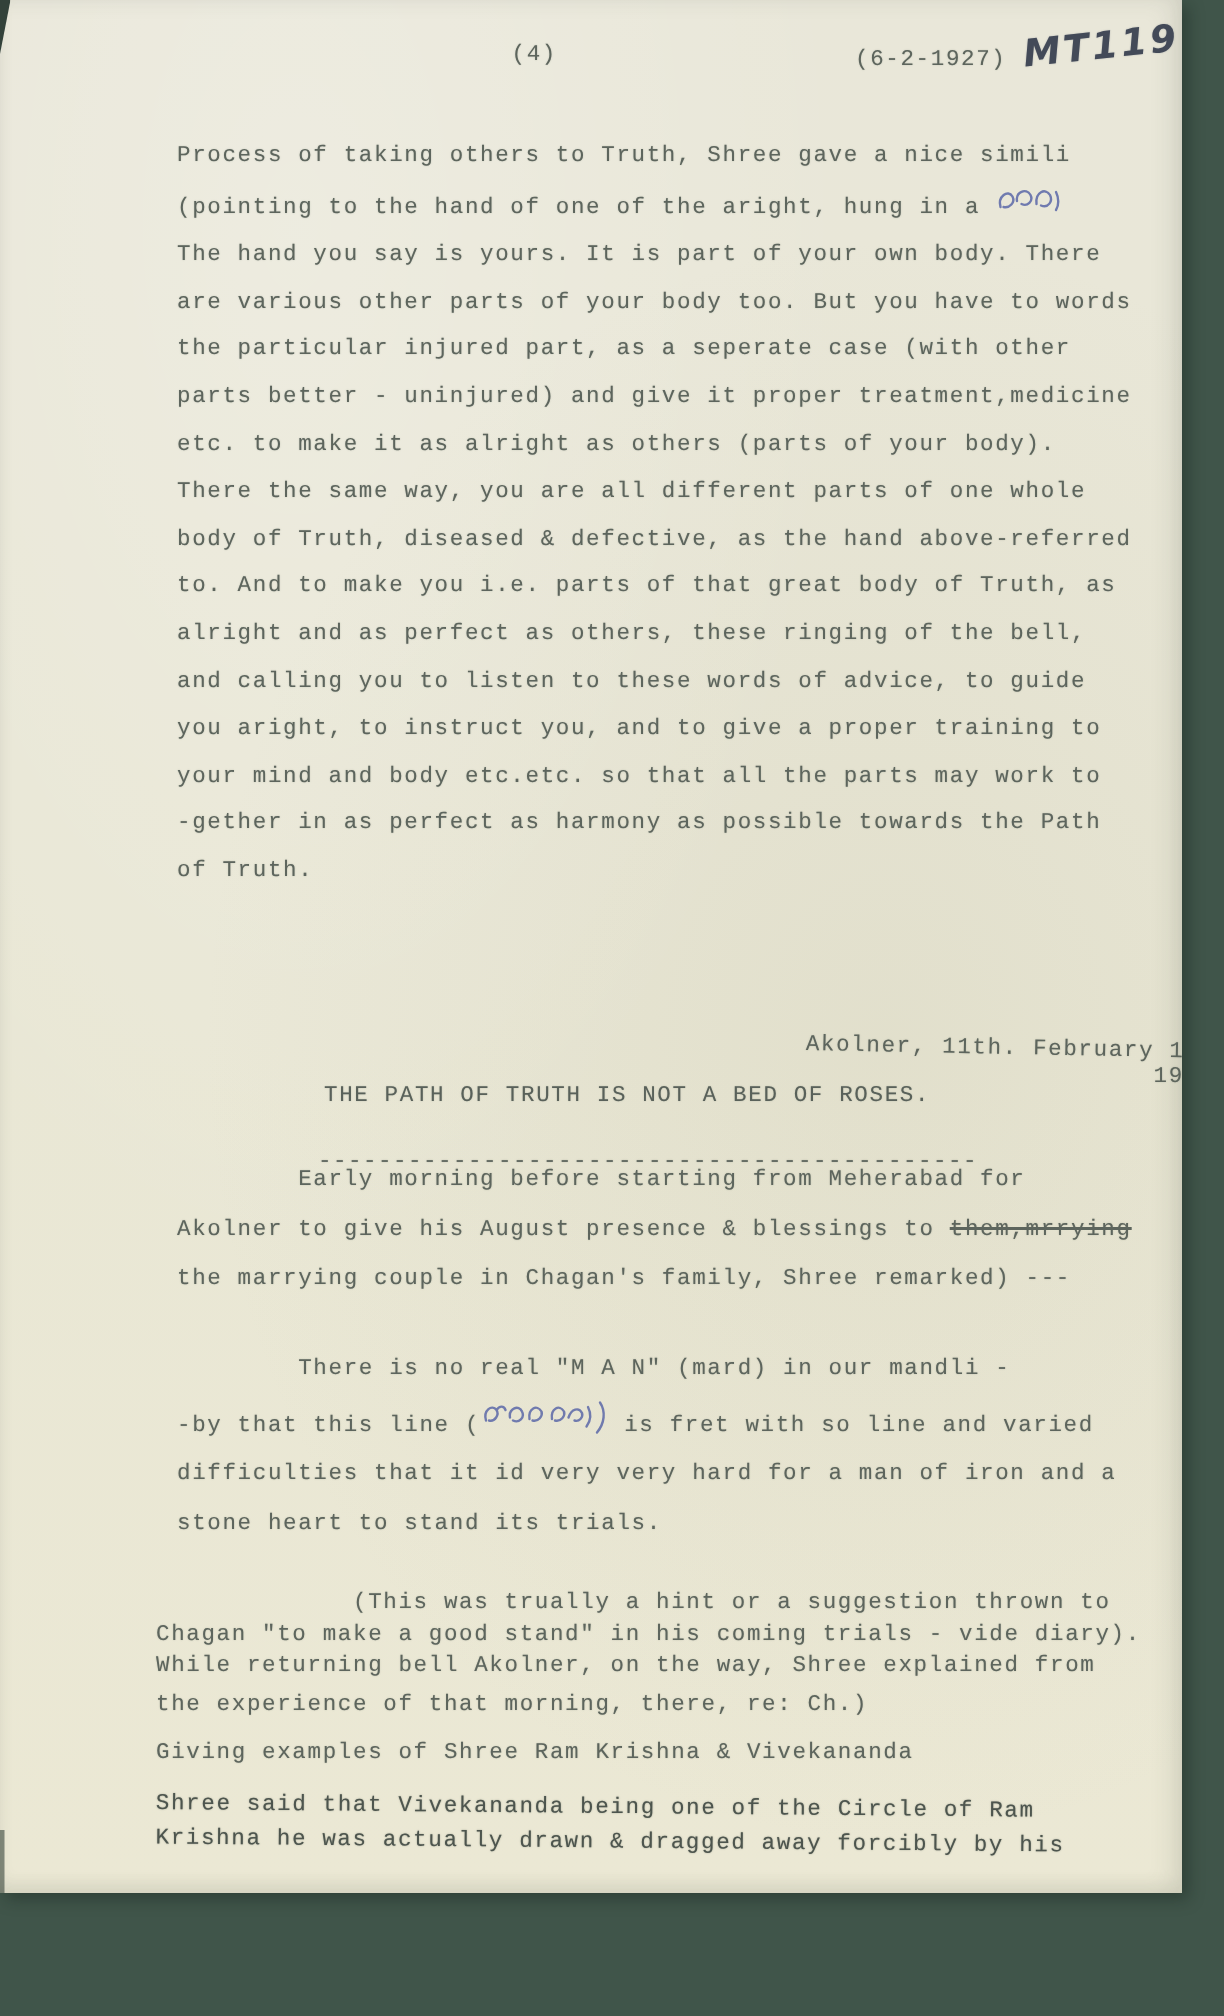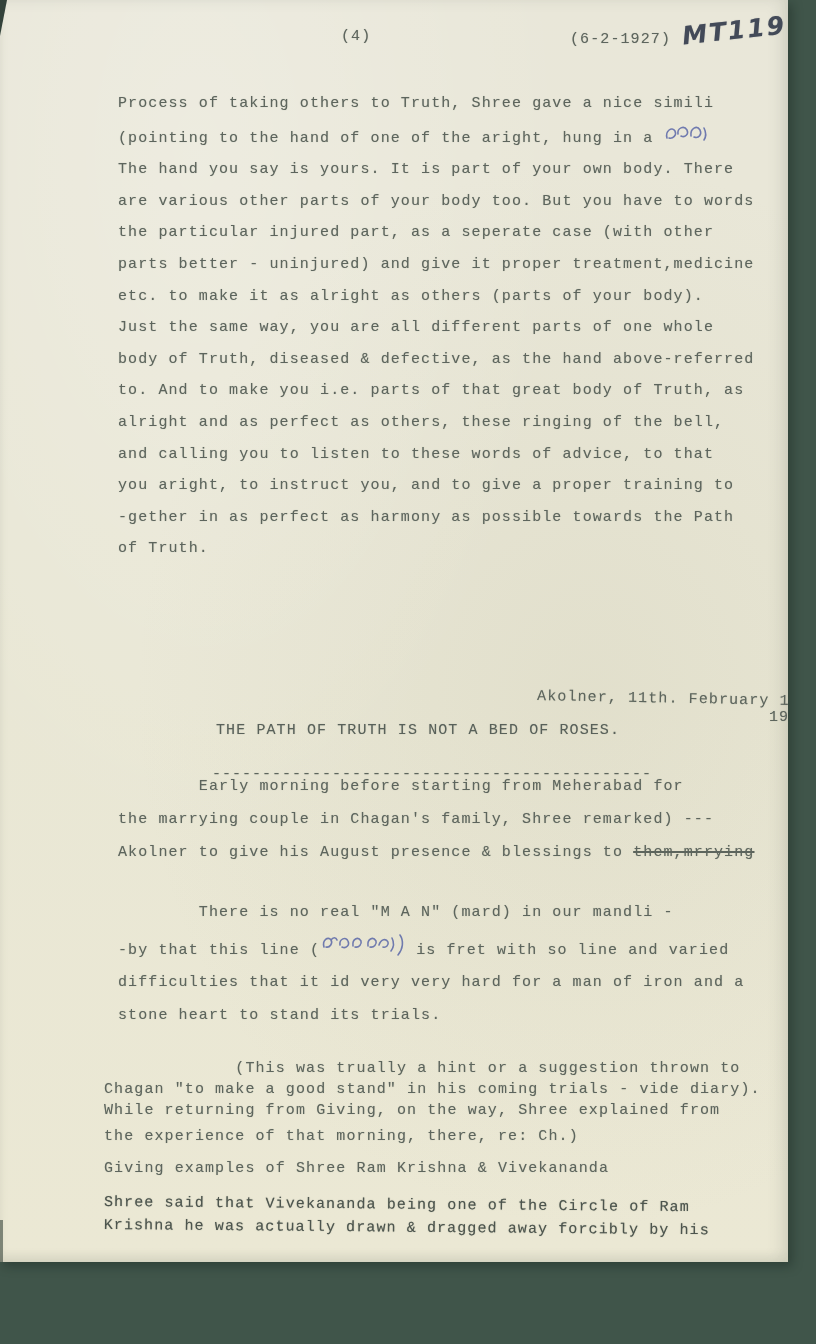--- a/index.html
+++ b/index.html
@@ -72,42 +72,43 @@
                 <path d="M15,11 C14,5 21,2 24,7 C26,11 22,15 18,13"></path>
                 <path d="M28,13 C27,5 34,2 37,7 C39,11 36,16 31,14"></path>
                 <path d="M41,5 C43,9 43,14 41,17"></path>
               </g>
             </svg></span></div>
       <div class="tline">The hand you say is yours. It is part of your own body. There</div>
       <div class="tline">are various other parts of your body too. But you have to words</div>
       <div class="tline">the particular injured part, as a seperate case (with other</div>
       <div class="tline">parts better - uninjured) and give it proper treatment,medicine</div>
       <div class="tline">etc. to make it as alright as others (parts of your body).</div>
-      <div class="tline">Just the same way, you are all different parts of one whole</div>
+      <div class="tline">There the same way, you are all different parts of one whole</div>
       <div class="tline">body of Truth, diseased &amp; defective, as the hand above-referred</div>
       <div class="tline">to. And to make you i.e. parts of that great body of Truth, as</div>
       <div class="tline">alright and as perfect as others, these ringing of the bell,</div>
-      <div class="tline">and calling you to listen to these words of advice, to that</div>
+      <div class="tline">and calling you to listen to these words of advice, to guide</div>
       <div class="tline">you aright, to instruct you, and to give a proper training to</div>
+      <div class="tline">your mind and body etc.etc. so that all the parts may work to</div>
       <div class="tline">-gether in as perfect as harmony as possible towards the Path</div>
       <div class="tline">of Truth.</div>
     </div>
 
     <div class="block" style="left:537px;top:688px;">
       <span class="date-slant tline">Akolner, 11th. February 1</span>
     </div>
     <div class="block" style="left:769px;top:709px;">1927.</div>
 
     <div class="block heading" style="left:216px;top:722px;">THE PATH OF TRUTH IS NOT A BED OF ROSES.</div>
     <div class="block dashrow" style="left:212px;top:766px;">--------------------------------------------</div>
 
     <div id="para2" class="block" style="left:118px;top:770px;">
       <div class="tline">        Early morning before starting from Meherabad for</div>
+      <div class="tline"><span>Akolner to give his August presence &amp; blessings to </span><span class="struck">them,mrrying</span></div>
       <div class="tline">the marrying couple in Chagan's family, Shree remarked) ---</div>
-      <div class="tline"><span>Akolner to give his August presence &amp; blessings to </span><span class="struck">them,mrrying</span></div>
     </div>
 
     <div id="para3" class="block" style="left:118px;top:897px;">
       <div class="tline">        There is no real "M A N" (mard) in our mandli -</div>
       <div class="tline"><span>-by that this line (</span><span class="script-svg" title="ઈશ્વર માર્ગ (handwritten Gujarati, blue ink)"><svg width="86" height="24" viewBox="0 0 86 24">
               <g fill="none" stroke="#5b68a8" stroke-width="1.6" stroke-linecap="round" opacity="0.85">
                 <path d="M4,14 C2,7 8,3 11,7 C13,10 10,15 6,14 M11,7 C13,4 16,4 17,7"></path>
                 <path d="M20,12 C19,6 26,3 28,8 C30,12 26,16 22,14"></path>
                 <path d="M33,13 C32,6 38,3 41,8 C42,11 39,15 35,14"></path>
                 <path d="M48,13 C47,6 53,3 56,8 C57,11 54,15 50,14"></path>
@@ -116,21 +117,21 @@
                 <path d="M80,2 C84,8 83,16 78,22"></path>
               </g>
             </svg></span><span> is fret with so line and varied</span></div>
       <div class="tline">difficulties that it id very very hard for a man of iron and a</div>
       <div class="tline">stone heart to stand its trials.</div>
     </div>
 
     <div id="para4" class="block" style="left:104px;top:1059px;">
       <div class="tline">             (This was trually a hint or a suggestion thrown to</div>
       <div class="tline">Chagan "to make a good stand" in his coming trials - vide diary).</div>
-      <div class="tline">While returning from Giving, on the way, Shree explained from</div>
+      <div class="tline">While returning bell Akolner, on the way, Shree explained from</div>
       <div class="tline" style="margin-top:6px;">the experience of that morning, there, re: Ch.)</div>
     </div>
 
     <div id="para5" class="block" style="left:104px;top:1160px;">               Giving examples of Shree Ram Krishna &amp; Vivekananda</div>
 
     <div id="para6" class="block" style="left:104px;top:1192px;">
       <div class="tline">Shree said that Vivekananda being one of the Circle of Ram</div>
       <div class="tline">Krishna he was actually drawn &amp; dragged away forcibly by his</div>
     </div>
 

